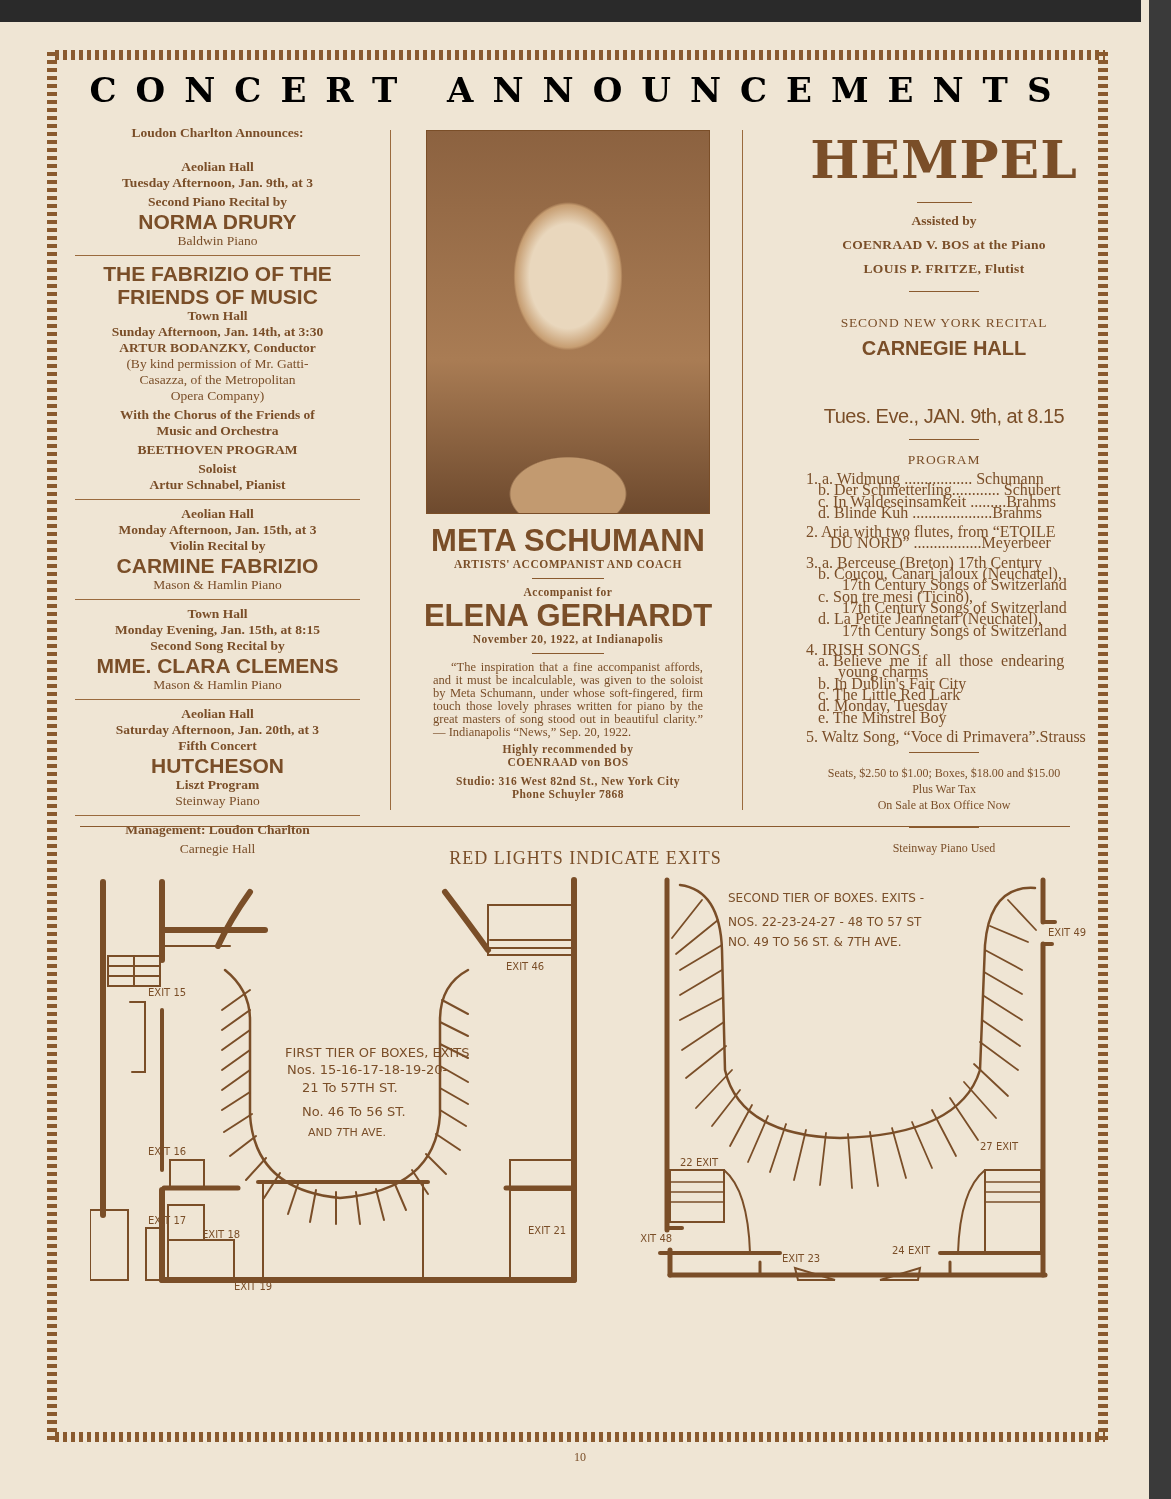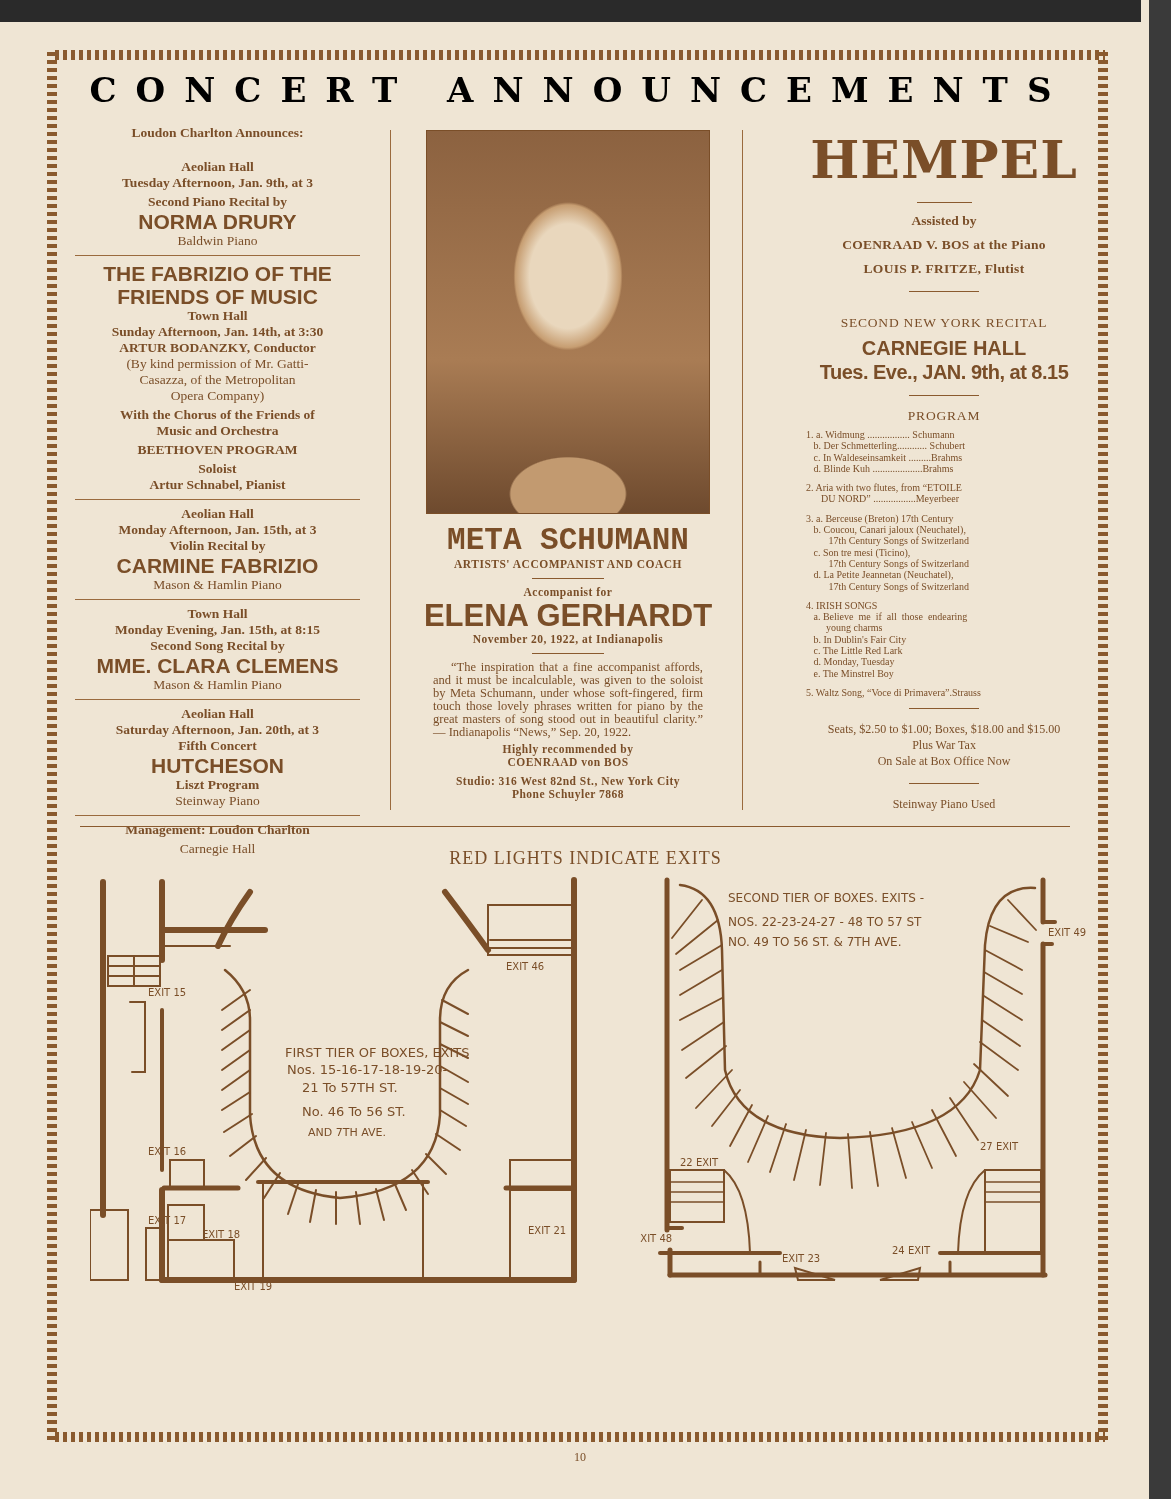--- a/index.html
+++ b/index.html
@@ -40,31 +40,31 @@
   .block:last-child { border-bottom:none; }
 
   .photo {
     width:282px; height:382px; margin:5px auto 0;
     border:1px solid #7a4e28;
     background: radial-gradient(ellipse 70px 95px at 50% 38%, #e9d7bd 0 55%, #c79e72 75%, transparent 78%),
                 radial-gradient(ellipse 95px 60px at 50% 95%, #c29a70 0 60%, transparent 62%),
                 linear-gradient(180deg, #8c6240, #a97c54 60%, #6e4a2e);
     position:relative;
   }
-  .mid-name { font-family:Liberation Mono, monospace; font-weight:bold; font-size:31px; line-height:34px; margin-top:10px; }
+  .mid-name { font-family:Liberation Sans, sans-serif; font-weight:bold; font-size:31px; line-height:34px; margin-top:10px; }
   .mid-name2 { font-family:"Liberation Sans", sans-serif; font-weight:bold; font-size:31px; line-height:34px; }
   .short-rule { width:72px; height:1px; background:#8a5a2e; margin:7px auto; }
   .quote { font-family:"Liberation Serif", serif; font-size:12.5px; line-height:13px; text-align:justify; padding:0 35px; }
   .quote-indent { text-indent:18px; }
   .tiny-b { font-family:"Liberation Serif", serif; font-weight:bold; font-size:11.5px; line-height:13px; letter-spacing:0.5px; }
 
   .hempel { font-family:"DejaVu Serif", serif; font-weight:bold; font-size:52px; line-height:60px; letter-spacing:1px; }
   .carnegie { font-family:"Liberation Sans", sans-serif; font-weight:bold; font-size:20px; line-height:22px; }
-  .datebig { font-family:"Liberation Sans", sans-serif; font-weight:bold; font-size:20px; line-height:26px; letter-spacing:-0.5px; }
-  .prog { text-align:left; font-family:"Liberation Serif", serif; font-size:10px; line-height:11.3px; padding:0 6px 0 12px; }
+  .datebig { font-family:"Liberation Sans", sans-serif; font-weight:normal; font-size:20px; line-height:26px; letter-spacing:-0.5px;margin-top:44px; }
+  .prog { text-align:left; font-family:"Liberation Serif", serif; font-size:16px; line-height:11.3px; padding:0 6px 0 12px; }
   .prog .grp { margin-bottom:8px; }
   .prog .line { white-space:pre; }
 
   .diag-title { position:absolute; left:0; width:1171px; top:848px; text-align:center;
     font-family:"Liberation Serif", serif; font-size:18px; letter-spacing:1px; }
   svg text { font-family:"DejaVu Sans", sans-serif; fill:#7a4e28; }
   .pagenum { position:absolute; left:574px; top:1450px; font-size:12px; font-family:"Liberation Serif", serif; }
 </style>
 </head>
 <body>

